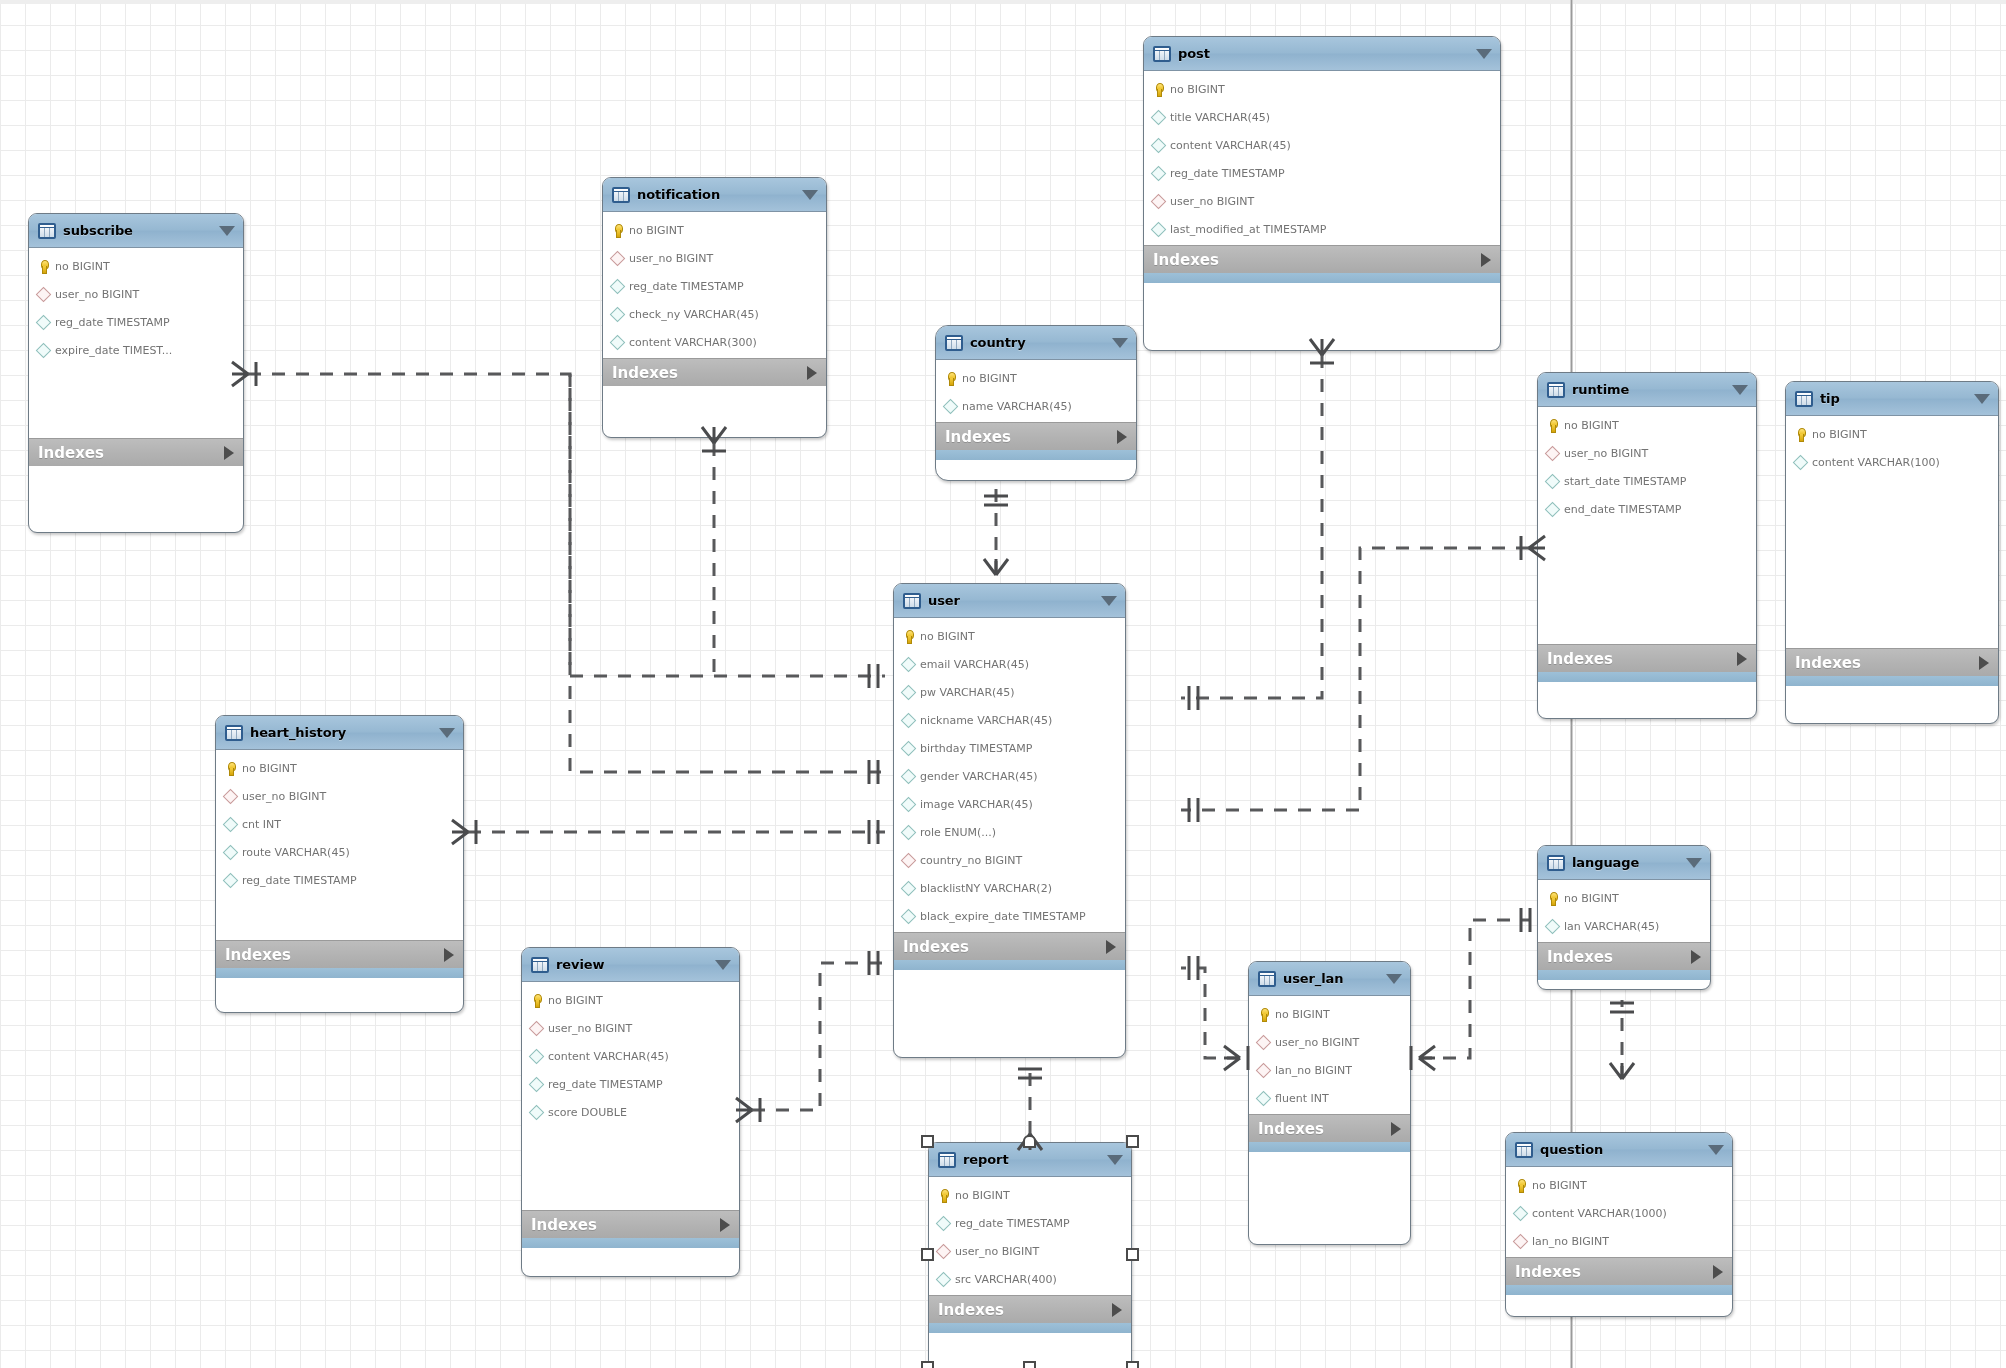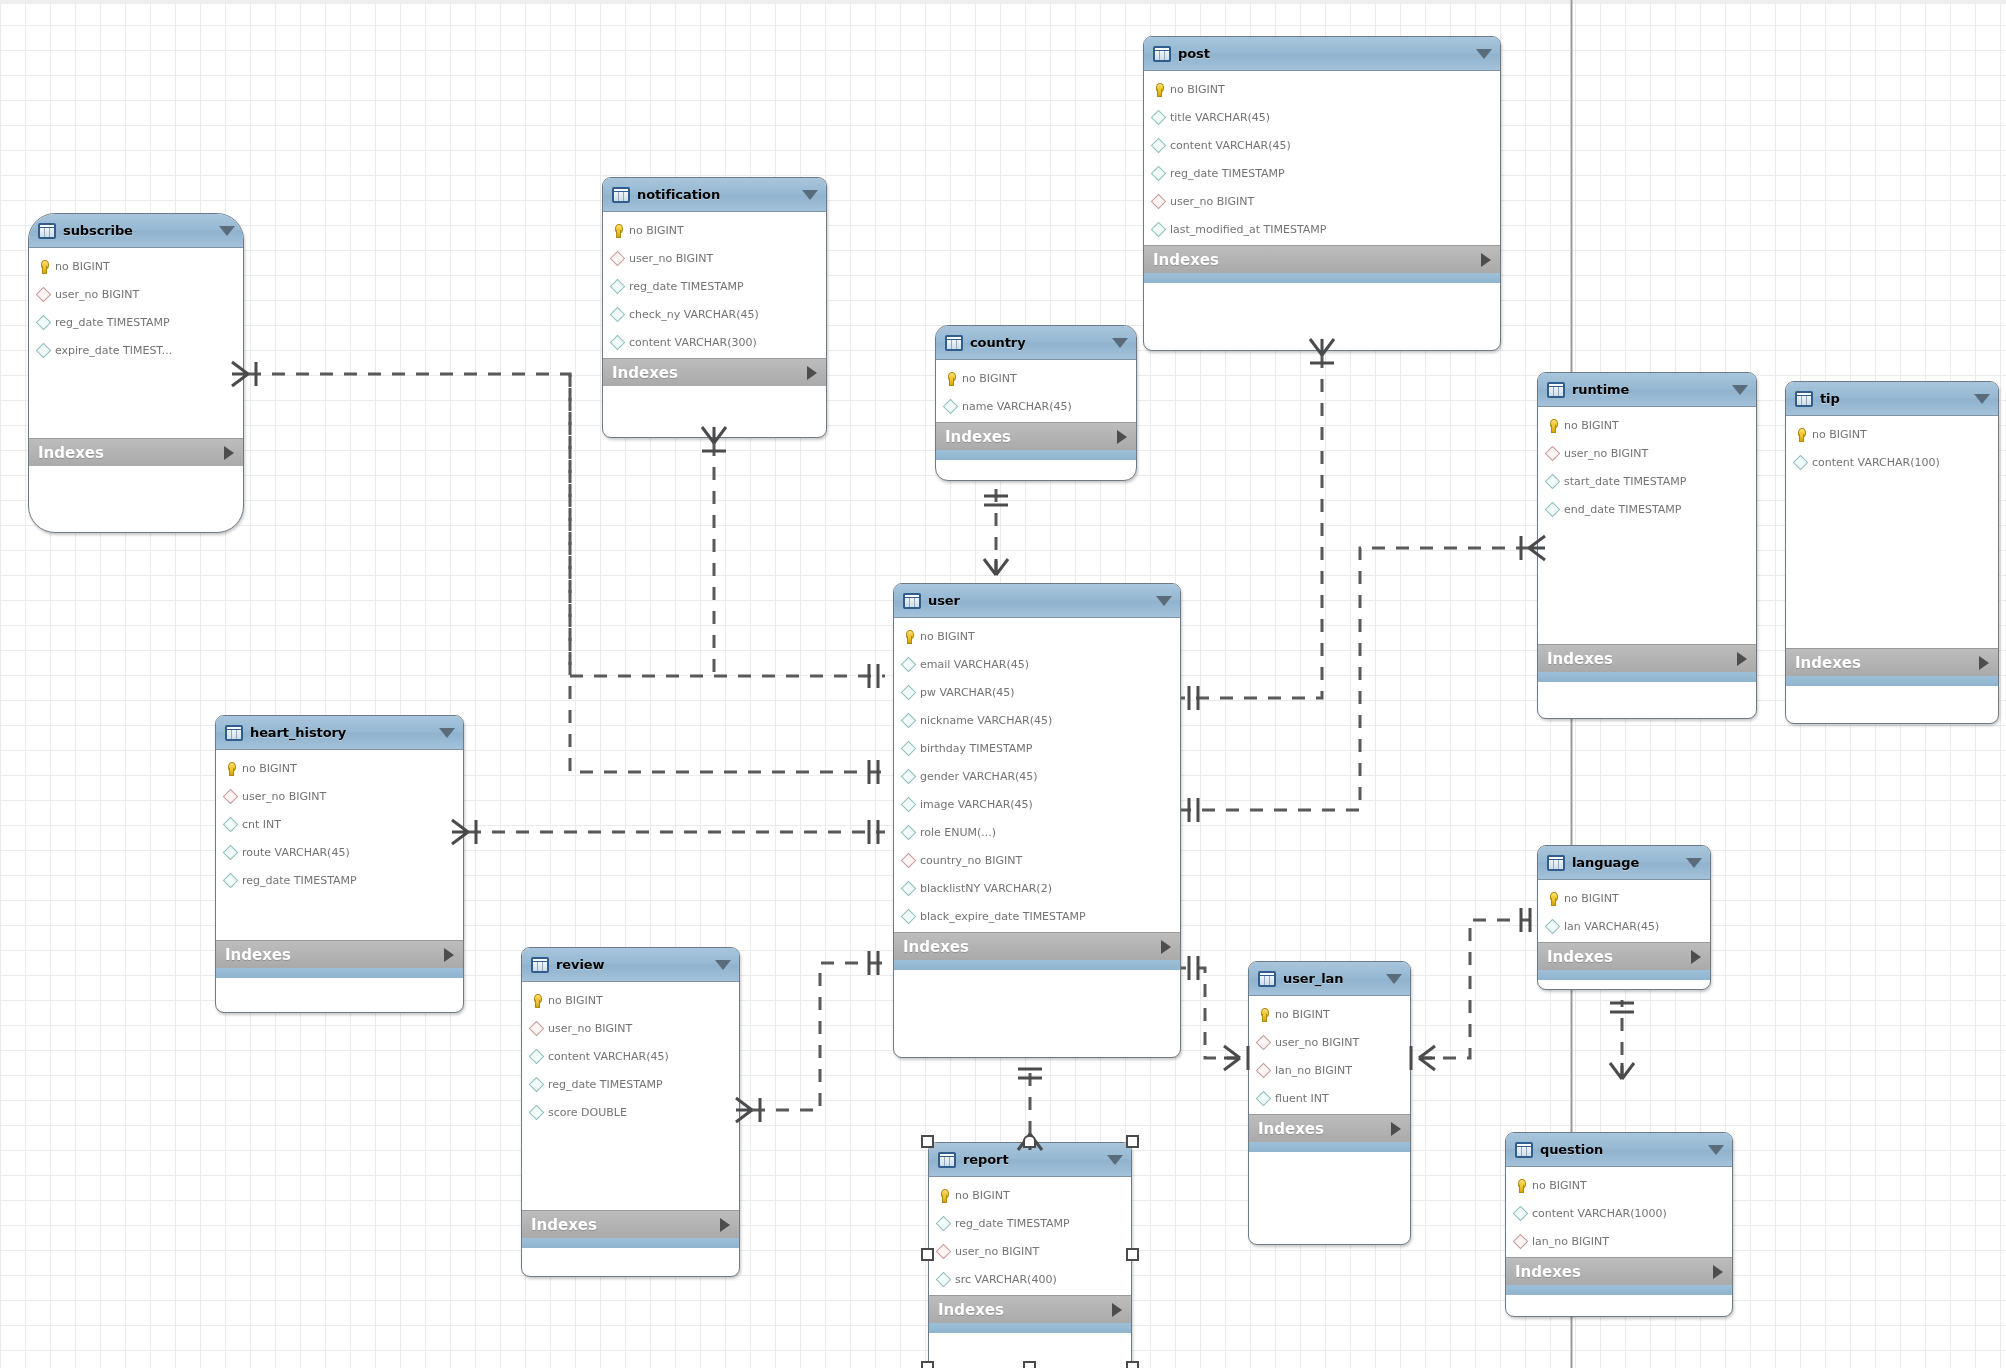--- a/index.html
+++ b/index.html
@@ -238,21 +238,21 @@
 
       <path d="M 1610 1003 L 1634 1003 M 1610 1012 L 1634 1012"></path>
 
       <path d="M 1622 1079 L 1610 1063 M 1622 1079 L 1622 1063 M 1622 1079 L 1634 1063"></path>
     </g>
   </svg>
 
   <div class="pagebreak" style="left:1570px; top:0; height:1368px;"></div>
 
   <div id="tables-layer">
-      <div class="tbl" style="left: 28px; top: 213px; width: 216px; height: 320px; border-radius: 27px;">
+      <div class="tbl" style="left: 28px; top: 213px; width: 216px; height: 320px;">
         <div class="hdr">
           <span class="tblicon"></span>
           <span class="tname">subscribe</span>
           <span class="caret"></span>
         </div>
         <div class="cols">
           <div class="col">
             <span class="ic pk"></span>
             <span>no BIGINT</span>
           </div>
@@ -450,21 +450,21 @@
             <span>reg_date TIMESTAMP</span>
           </div>
           <div style="height: 44px;"></div>
         </div>
         <div class="footer">
           <span>Indexes</span>
           <span class="ftri"></span>
         </div>
         <div class="selbar"></div>
       </div>
-      <div class="tbl" style="left: 893px; top: 583px; width: 288px; height: 475px;">
+      <div class="tbl" style="left: 893px; top: 583px; width: 233px; height: 475px;">
         <div class="hdr">
           <span class="tblicon"></span>
           <span class="tname">user</span>
           <span class="caret"></span>
         </div>
         <div class="cols">
           <div class="col">
             <span class="ic pk"></span>
             <span>no BIGINT</span>
           </div>

